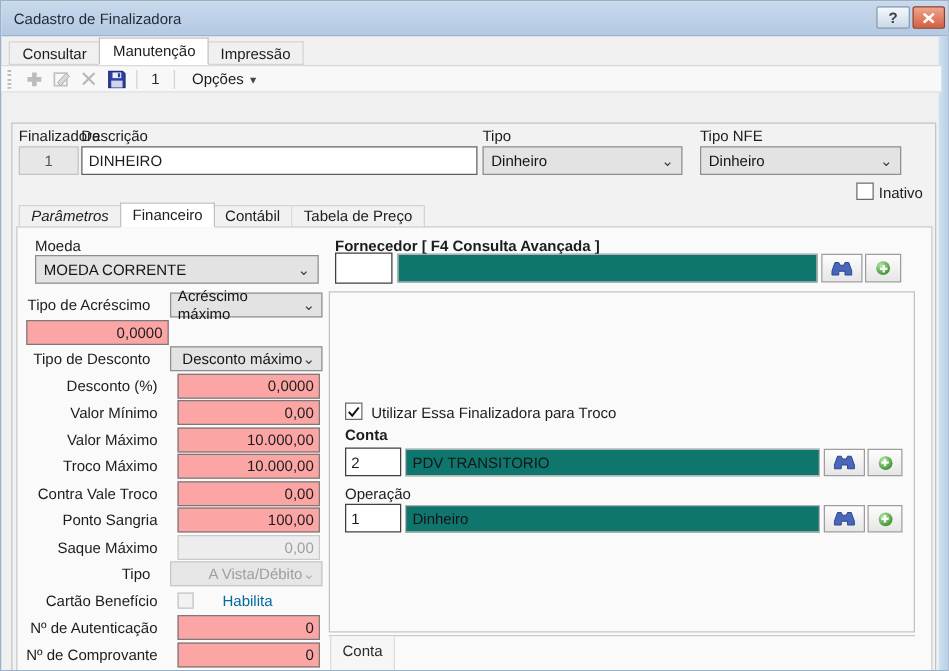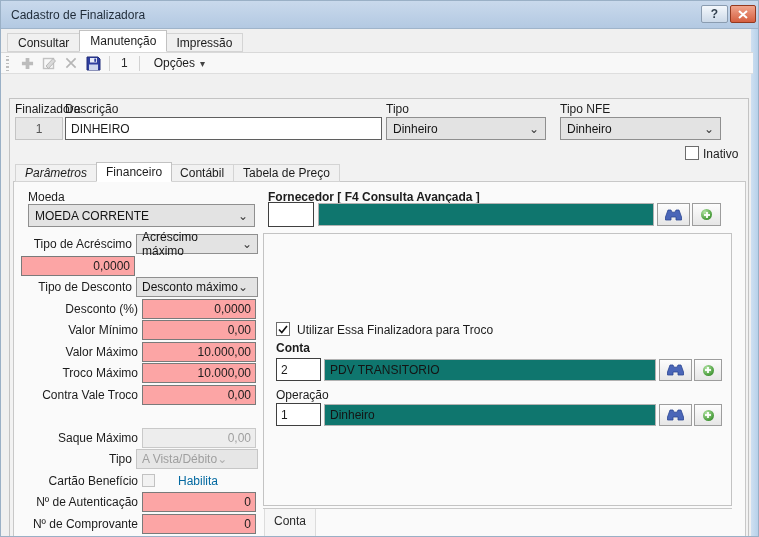--- a/index.html
+++ b/index.html
@@ -63,24 +63,24 @@
   .tabstrip2 { position:absolute; left:14px; top:161px; height:20px; display:flex; align-items:flex-end; z-index:3; }
   .tab2 { height:18px; line-height:17px; padding:0 9px; background:#f1f1f1; border:1px solid #d4d4d4; border-left:none; }
   .tab2:first-child { border-left:1px solid #d4d4d4;font-style:italic; }
   .tab2.active { height:20px; line-height:19px; background:#fff; border:1px solid #c2c2c2; border-bottom:1px solid #fff; margin:0 -1px; position:relative; z-index:4; }
 
   .tab-page { position:absolute; left:12px; top:180px; width:733px; height:357px; border:1px solid #c8c8c8; background:#fafafa; }
 
   
   .left-col { position:absolute; left:20px; top:233px; width:237px; }
   .frow { display:flex; align-items:center; height:20px; margin-bottom:1.5px; }
-  .frow .flabel { width:121px; text-align:right; padding-right:4px; white-space:nowrap; }
+  .frow .flabel { width:121px; text-align:right; padding-right:16px; white-space:nowrap; }
   .frow .fctl { width:114px; height:20px; display:flex; align-items:center; overflow:hidden; }
   .frow .fctl.num { justify-content:flex-end; padding:0 4px; }
-  .frow .sel, .frow .sel-disabled { justify-content:flex-start; padding:0 5px; width:128px; height:20px; display:flex; align-items:center; }
+  .frow .sel, .frow .sel-disabled { justify-content:flex-end; padding:0 5px; width:128px; height:20px; display:flex; align-items:center; }
   .dis-label { color:#0369a1; margin-left:23px; }
 
   
   .right-panel { position:absolute; left:262px; top:232px; width:469px; height:273px; border:1px solid #c3c3c3; background:#fafafa; }
 
   .lookup-btn { position:absolute; height:22px; background:linear-gradient(#fdfdfd,#e6e6e6); border:1px solid #9d9d9d; display:flex; align-items:center; justify-content:center; }
   .green-orb { position:relative; width:11px; height:11px; border-radius:50%;
     background:radial-gradient(circle at 35% 30%, #b4e6a6, #4d9f3f 65%, #2f7a2a); }
   .green-orb::before { content:""; position:absolute; left:4.5px; top:2.5px; width:2px; height:6px; background:rgba(255,255,255,.9); }
   .green-orb::after { content:""; position:absolute; left:2.5px; top:4.5px; width:6px; height:2px; background:rgba(255,255,255,.9); }
@@ -261,20 +261,24 @@
     </div>
 
     <div class="frow">
       <span class="flabel">Contra Vale Troco</span>
       <div class="fctl num num-input">
         <span>0,00</span>
       </div>
     </div>
 
     <div class="frow">
+      <span class="flabel">Ponto Sangria</span>
+      <div class="fctl num num-input">
+        <span>100,00</span>
+      </div>
     </div>
 
     <div class="frow">
       <span class="flabel">Saque Máximo</span>
       <div class="fctl num num-disabled">
         <span>0,00</span>
       </div>
     </div>
 
     <div class="frow">

